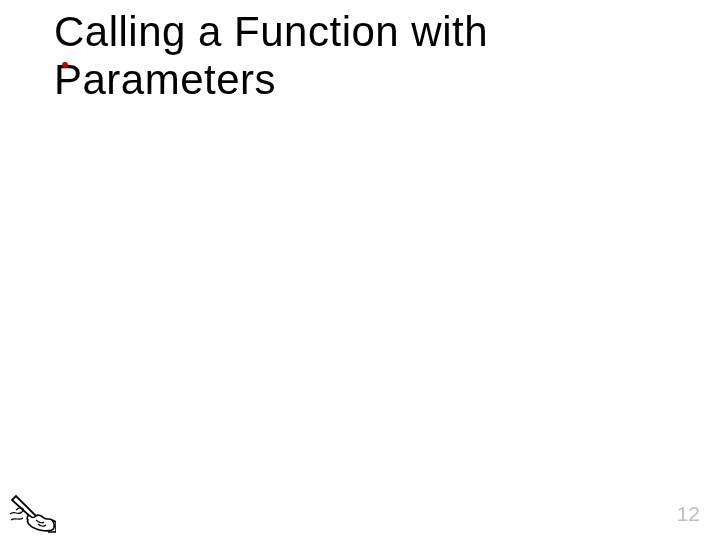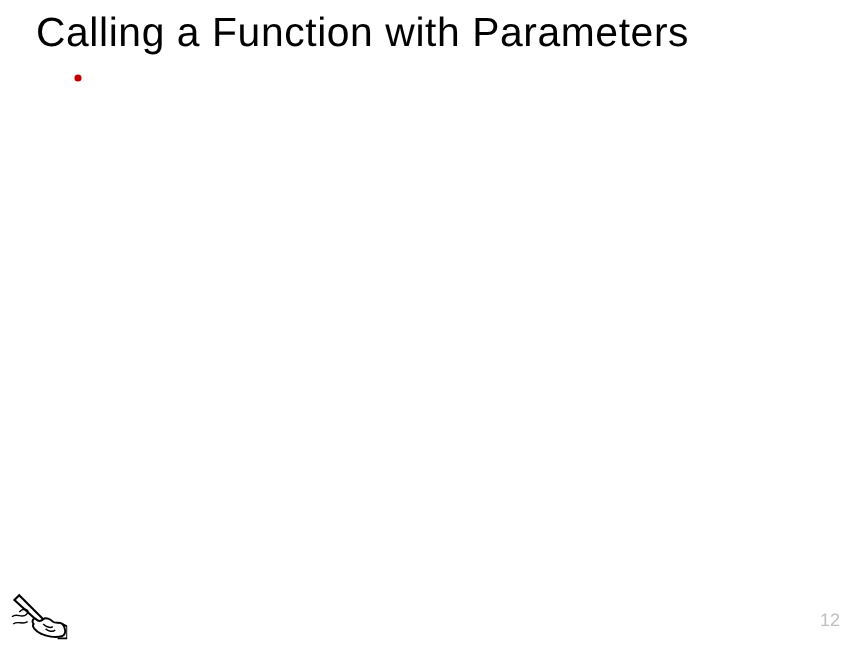--- a/index.html
+++ b/index.html
@@ -7,41 +7,41 @@
       width: 720px;
       height: 540px;
       background: #ffffff;
       font-family: Arial, Helvetica, sans-serif;
       position: relative;
       overflow: hidden;
     }
     .slide-title {
       position: absolute;
       top: 8px;
-      left: 30px;
+      left: 54px;
       right: 20px;
-      font-size: 34px;
+      font-size: 42px;
       font-weight: 400;
       color: #000000;
       letter-spacing: 0.5px;
     }
     .bullet {
       position: absolute;
       top: 62px;
       left: 62px;
       width: 6px;
       height: 6px;
       background: #c00000;
       border-radius: 50%;
     }
     .page-number {
       position: absolute;
       bottom: 14px;
       right: 20px;
-      font-size: 15px;
+      font-size: 21px;
       color: #bfbfbf;
       margin-top: 17px;
     }
     .hand-icon {
       position: absolute;
       bottom: 6px;
       left: 8px;
       width: 48px;
       height: 42px;
     }

